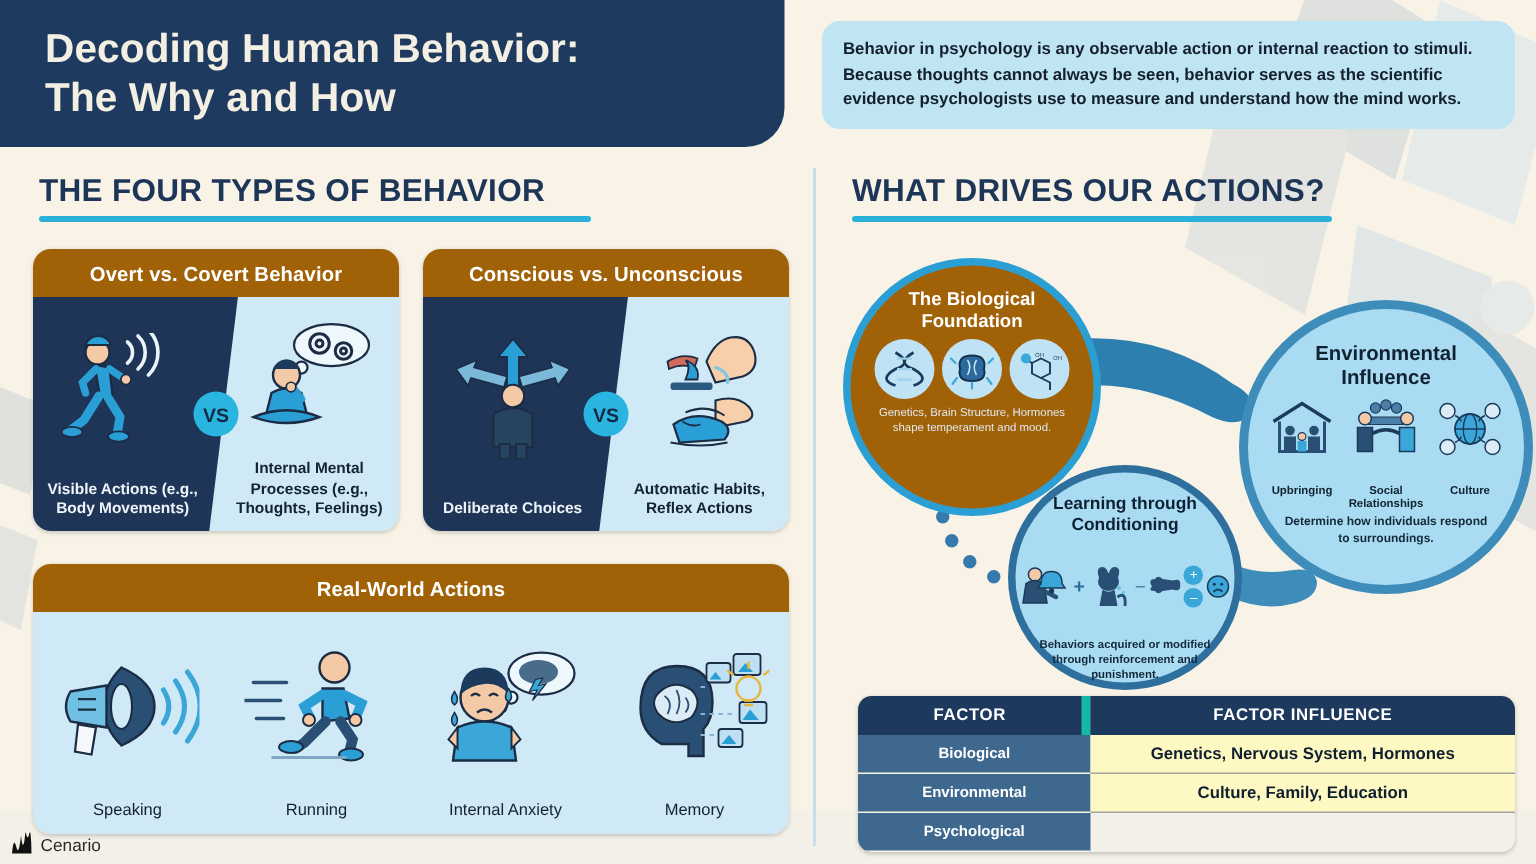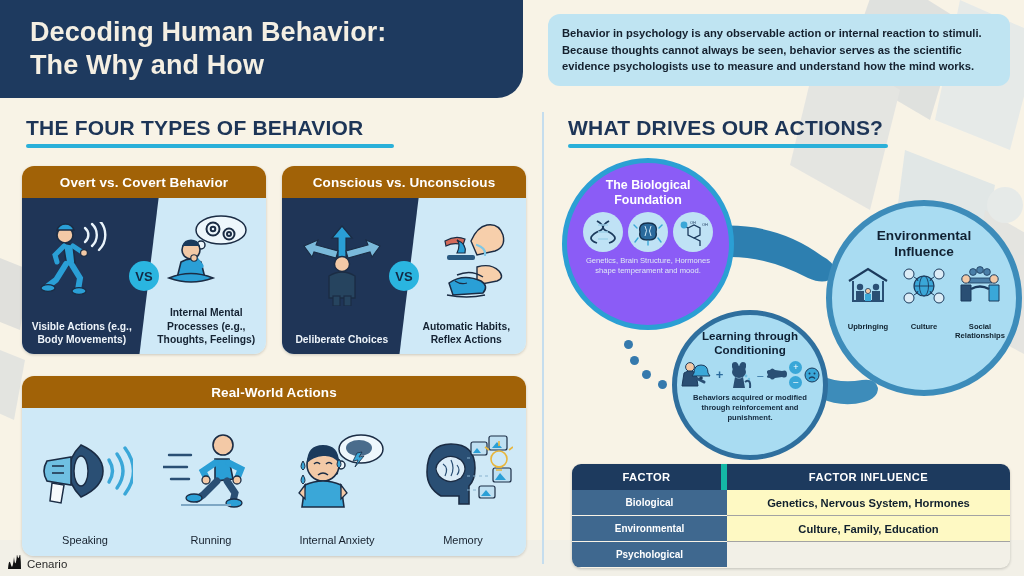--- a/index.html
+++ b/index.html
@@ -79,34 +79,34 @@
   .rw-item { flex:1; display:flex; flex-direction:column; align-items:center; justify-content:flex-end;
              padding-bottom:10px; }
   .rw-item .art { flex:1; display:flex; align-items:center; justify-content:center; }
   .rw-item .lbl { font-size:11px; color:#16212e; }
 
   
   .drivers { position:absolute; left:548px; top:152px; width:476px; height:300px; }
   .circ { position:absolute; border-radius:50%; display:flex; flex-direction:column;
           align-items:center; text-align:center; }
   .c-bio {
-    left:14px; top:6px; width:172px; height:172px;
-    background:#8b5cf6; border:5px solid #2b9fd4; padding-top:15px;
+    left:14px; top:20px; width:172px; height:172px;
+    background:#a16207; border:5px solid #2b9fd4; padding-top:15px;
   }
   .c-bio .ttl { color:#fff; font-size:12.4px; font-weight:bold; line-height:1.18; }
   .c-bio .sub { color:#dfeaf4; font-size:7.6px; line-height:1.34; margin-top:4px; padding:0 16px; }
   .c-env {
     right:2px; top:48px; width:196px; height:196px;
     background:#a9dcf2; border:6px solid #3d8cba; padding-top:22px;
   }
   .c-env .ttl { color:#112233; font-size:13.6px; font-weight:bold; line-height:1.2; }
   .c-env .sub { color:#15283a; font-size:8px; line-height:1.35; margin-top:3px; padding:0 20px; font-weight:600; }
   .c-lrn {
     left:124px; top:158px; width:156px; height:150px;
-    background:#a9dcf2; border:5px solid #2f6f9e; padding-top:14px;
+    background:#a9dcf2; border:5px solid #2f6f9e; padding-top:14px;justify-content:space-between;
   }
   .c-lrn .ttl { color:#0e2034; font-size:11.6px; font-weight:bold; line-height:1.2; }
   .c-lrn .sub { color:#13283c; font-size:7.6px; line-height:1.32; margin-top:3px; padding:0 14px; font-weight:600; }
   .icon-row { display:flex; gap:5px; justify-content:center; align-items:center; margin-top:5px; }
   .icon-bubble {
     width:40px; height:40px; border-radius:50%; background:#bfe2f5;
     display:flex; align-items:center; justify-content:center;
   }
   .env-row { display:flex; gap:4px; justify-content:center; align-items:flex-start; margin-top:4px; }
   .env-cell { width:52px; display:flex; flex-direction:column; align-items:center; }
@@ -471,58 +471,59 @@
           <circle cx="15" cy="22" r="3.2" fill="#2a4f74"></circle>
             <path d="M11 26 h8 v10 h-8z" fill="#2a4f74"></path>
           <circle cx="23" cy="26" r="2.6" fill="#f3c9a6" stroke="#1b3a5c" stroke-width=".8"></circle>
             <path d="M20 29 h6 v7 h-6z" fill="#3aa7d8"></path>
           <circle cx="31" cy="22" r="3.2" fill="#2a4f74"></circle>
             <path d="M27 26 h8 v10 h-8z" fill="#2a4f74"></path>
         </svg>
         <div class="lab">Upbringing</div>
       </div>
       <div class="env-cell">
-        <svg width="46" height="40" viewBox="0 0 46 40">
-          <circle cx="23" cy="21" r="10" fill="#3aa7d8" stroke="#1b3a5c" stroke-width="1.2"></circle>
-          <g stroke="#1b3a5c" stroke-width=".9" fill="none">
-            <ellipse cx="23" cy="21" rx="4.5" ry="10"></ellipse>
-              <path d="M13 21 h20"></path>
-          </g>
-          <g fill="#dcecf6" stroke="#1b3a5c" stroke-width="1">
-            <circle cx="8" cy="9" r="5"></circle>
-              <circle cx="38" cy="9" r="5"></circle>
-            <circle cx="8" cy="33" r="5"></circle>
-              <circle cx="38" cy="33" r="5"></circle>
-          </g>
-          <g stroke="#1b3a5c" stroke-width="1" fill="none">
-            <path d="M13 12 q4 2 4 4"></path>
-              <path d="M33 12 q-4 2 -4 4"></path>
-            <path d="M13 30 q4 -2 4 -4"></path>
-              <path d="M33 30 q-4 -2 -4 -4"></path>
-          </g>
-        </svg>
-        <div class="lab">Culture</div>
-      </div>
-      <div class="env-cell">
         <svg width="52" height="40" viewBox="0 0 52 40">
           <g fill="#4a7fa8" stroke="#1b3a5c" stroke-width=".8">
             <circle cx="19" cy="7" r="3.4"></circle>
               <circle cx="26" cy="5" r="3.4"></circle>
               <circle cx="33" cy="7" r="3.4"></circle>
             <path d="M14 13 h24 v5 h-24z"></path>
           </g>
           <circle cx="12" cy="14" r="4.2" fill="#f3c9a6" stroke="#1b3a5c" stroke-width="1"></circle>
           <path d="M7 20 h10 v16 h-10z" fill="#2a4f74" stroke="#1b3a5c" stroke-width="1"></path>
           <circle cx="40" cy="14" r="4.2" fill="#f3c9a6" stroke="#1b3a5c" stroke-width="1"></circle>
           <path d="M35 20 h10 v16 h-10z" fill="#3aa7d8" stroke="#1b3a5c" stroke-width="1"></path>
           <path d="M17 24 q9 -5 18 0" stroke="#1b3a5c" stroke-width="2.4" fill="none"></path>
         </svg>
         <div class="lab">Social Relationships</div>
       </div>
-    </div>
+      <div class="env-cell">
+        <svg width="46" height="40" viewBox="0 0 46 40">
+          <circle cx="23" cy="21" r="10" fill="#3aa7d8" stroke="#1b3a5c" stroke-width="1.2"></circle>
+          <g stroke="#1b3a5c" stroke-width=".9" fill="none">
+            <ellipse cx="23" cy="21" rx="4.5" ry="10"></ellipse>
+              <path d="M13 21 h20"></path>
+          </g>
+          <g fill="#dcecf6" stroke="#1b3a5c" stroke-width="1">
+            <circle cx="8" cy="9" r="5"></circle>
+              <circle cx="38" cy="9" r="5"></circle>
+            <circle cx="8" cy="33" r="5"></circle>
+              <circle cx="38" cy="33" r="5"></circle>
+          </g>
+          <g stroke="#1b3a5c" stroke-width="1" fill="none">
+            <path d="M13 12 q4 2 4 4"></path>
+              <path d="M33 12 q-4 2 -4 4"></path>
+            <path d="M13 30 q4 -2 4 -4"></path>
+              <path d="M33 30 q-4 -2 -4 -4"></path>
+          </g>
+        </svg>
+        <div class="lab">Culture</div>
+      </div>
+    </div>
+    <div class="sub">Determine how individuals respond to surroundings.</div>
   </div>
 
   <div class="circ c-lrn">
     <div class="ttl">
       <div>Learning through</div>
       <div>Conditioning</div>
     </div>
     <div style="display:flex;align-items:center;gap:2px;margin-top:3px;">
       <svg width="34" height="30" viewBox="0 0 34 30">
         <circle cx="10" cy="7" r="4.4" fill="#f3c9a6" stroke="#1b3a5c" stroke-width="1"></circle>

